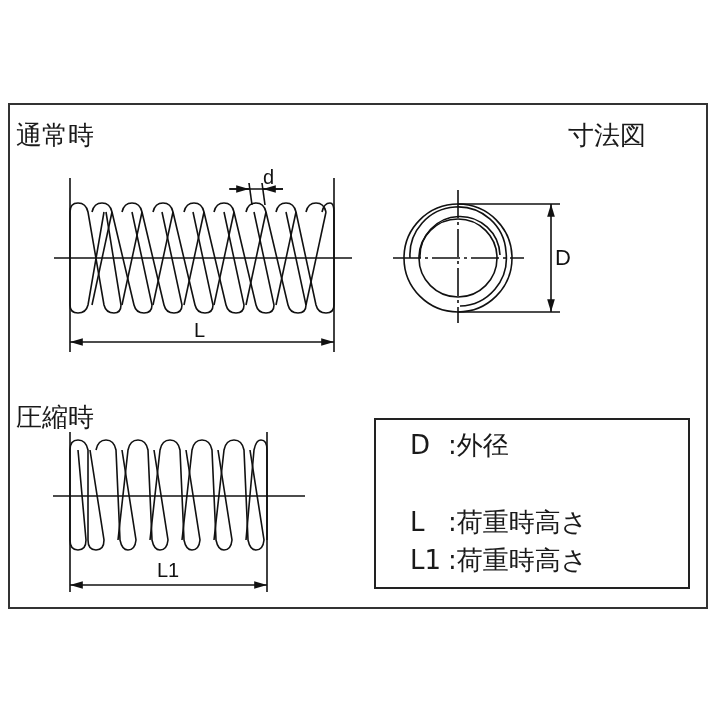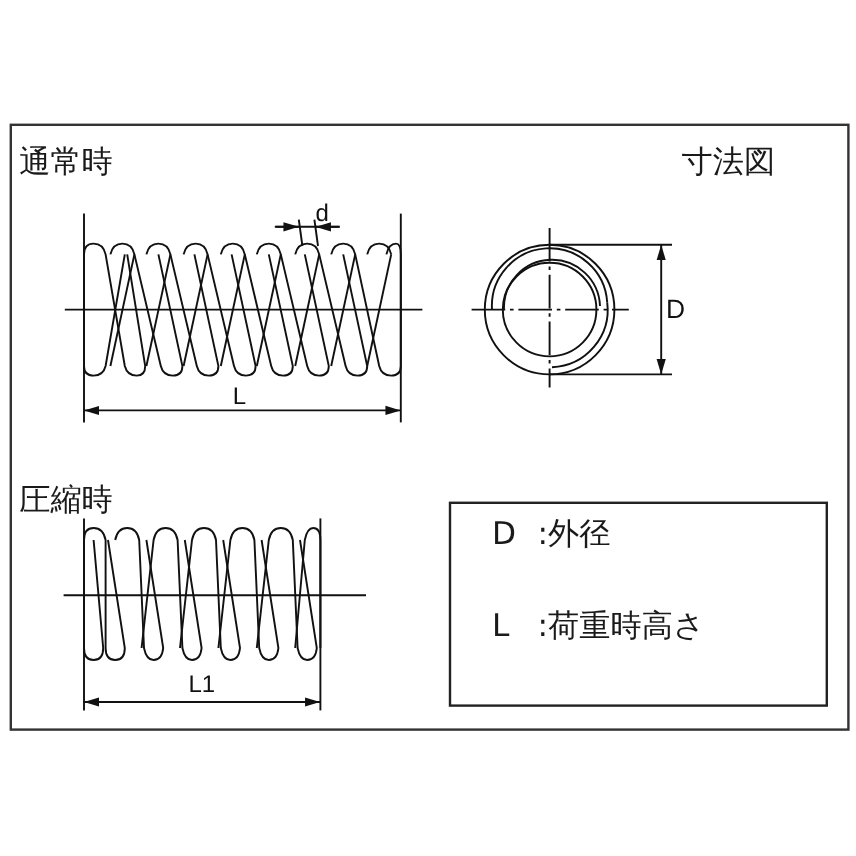--- a/index.html
+++ b/index.html
@@ -103,13 +103,14 @@
     <path d="M214,540 L224,450 Q226,440 234,440 Q242,440 244,450 L248,540 Q250,550 256,550 Q263,550 264,540 L250,450"></path>
     <path d="M246,540 L254,450 Q256,440 261,440 Q267,440 267,450 L267,540"></path>
     <line x1="70" y1="585" x2="267" y2="585" marker-start="url(#arr)" marker-end="url(#arr)"></line>
   </g>
   <text class="dimlabel" x="157" y="577">L1</text>
 </svg>
 
 <div class="legend">
   <div class="legend-row" style="top:10px;"><span class="sym">D</span><span>:</span><span>外径</span></div>
   <div class="legend-row" style="top:87px;"><span class="sym">L</span><span>:</span><span>荷重時高さ</span></div>
+  <div class="legend-row" style="top:125px;"><span class="sym">L1</span><span>:</span><span>荷重時高さ</span></div>
 </div>
 
 </body></html>

